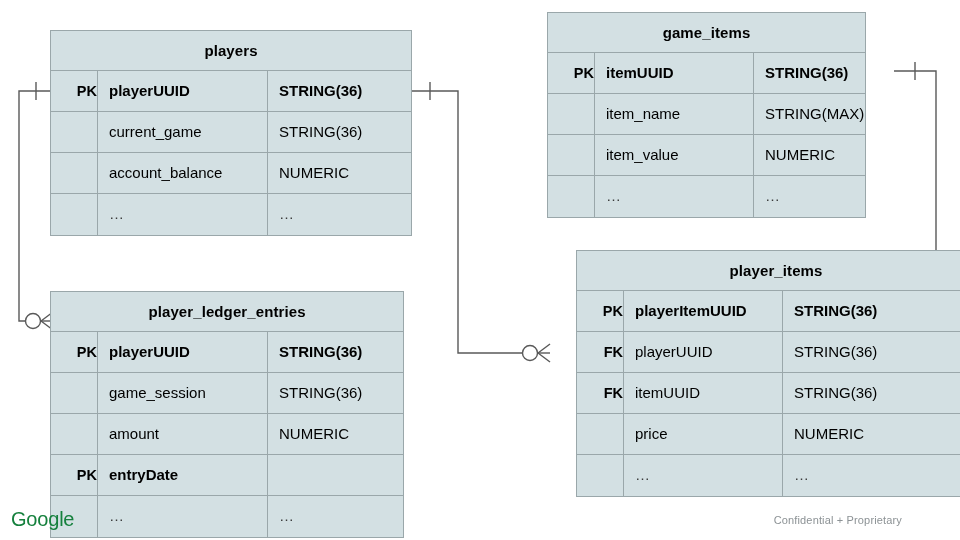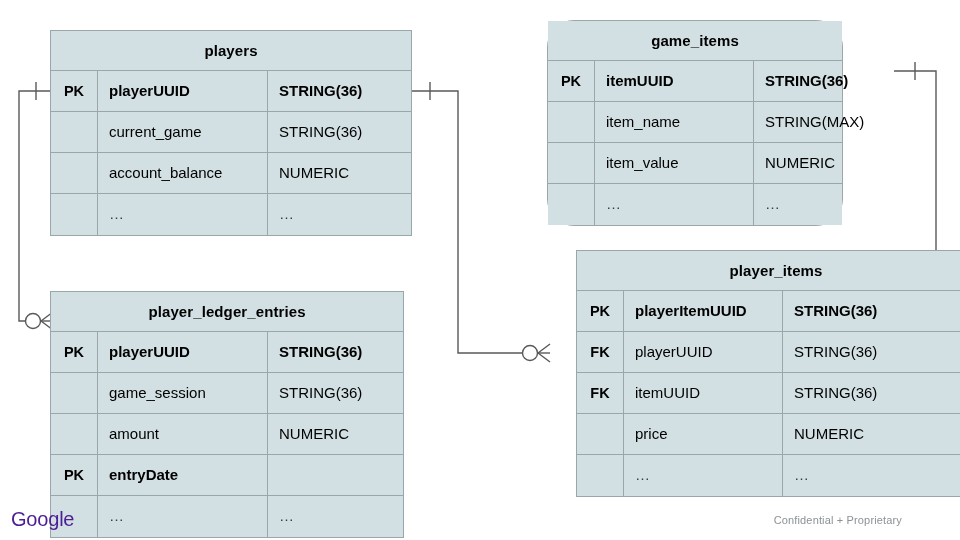--- a/index.html
+++ b/index.html
@@ -54,21 +54,21 @@
     box-sizing: border-box;
     height: 41px;
     border-bottom: 1px solid #9aa7aa;
     background: #d3e0e3;
   }
   .ent-row.last { border-bottom: none; }
   .c-key {
     box-sizing: border-box;
     flex: 0 0 auto;
     border-right: 1px solid #9aa7aa;
-    text-align: center;
+    text-align: right;
     line-height: 40px;
     font-size: 14.5px;
     font-weight: bold;
   }
   .c-name {
     box-sizing: border-box;
     flex: 0 0 auto;
     border-right: 1px solid #9aa7aa;
     padding-left: 11px;
     line-height: 40px;
@@ -86,30 +86,30 @@
 
   
   .left-tbl .c-key  { width: 47px; }
   .left-tbl .c-name { width: 170px; }
   
   .right-tbl .c-key  { width: 47px; }
   .right-tbl .c-name { width: 159px; }
 
   #players { left: 50px; top: 30px; width: 362px; }
   #player_ledger_entries { left: 50px; top: 255px; width: 354px; margin-top: 36px; }
-  #game_items { left: 547px; top: 20px; width: 296px; border-radius: 27px; }
+  #game_items { left: 547px; top: 12px; width: 319px; }
   #player_items { left: 547px; top: 250px; width: 400px; margin-left: 29px; }
 
   
   .logo {
     position: absolute;
     left: 11px;
     top: 508px;
     font-size: 20px;
-    color: #4c1d95;
+    color: #15803d;
     letter-spacing: -0.2px;
     font-family: "Liberation Sans", sans-serif;
   }
   .confidential {
     position: absolute;
     right: 58px;
     top: 514px;
     font-size: 11px;
     color: #8c9295;
     letter-spacing: 0.15px;

